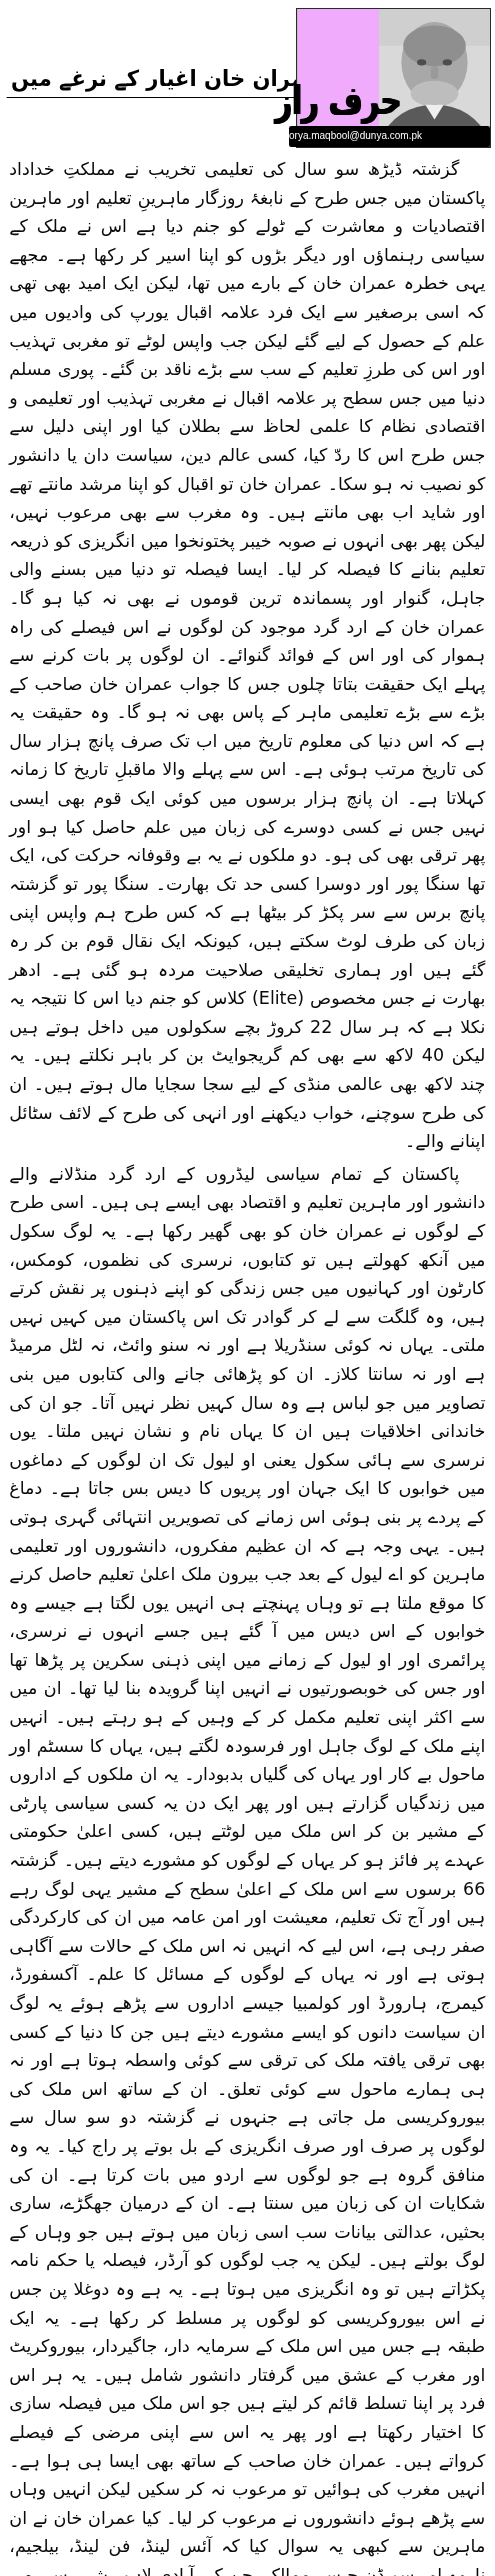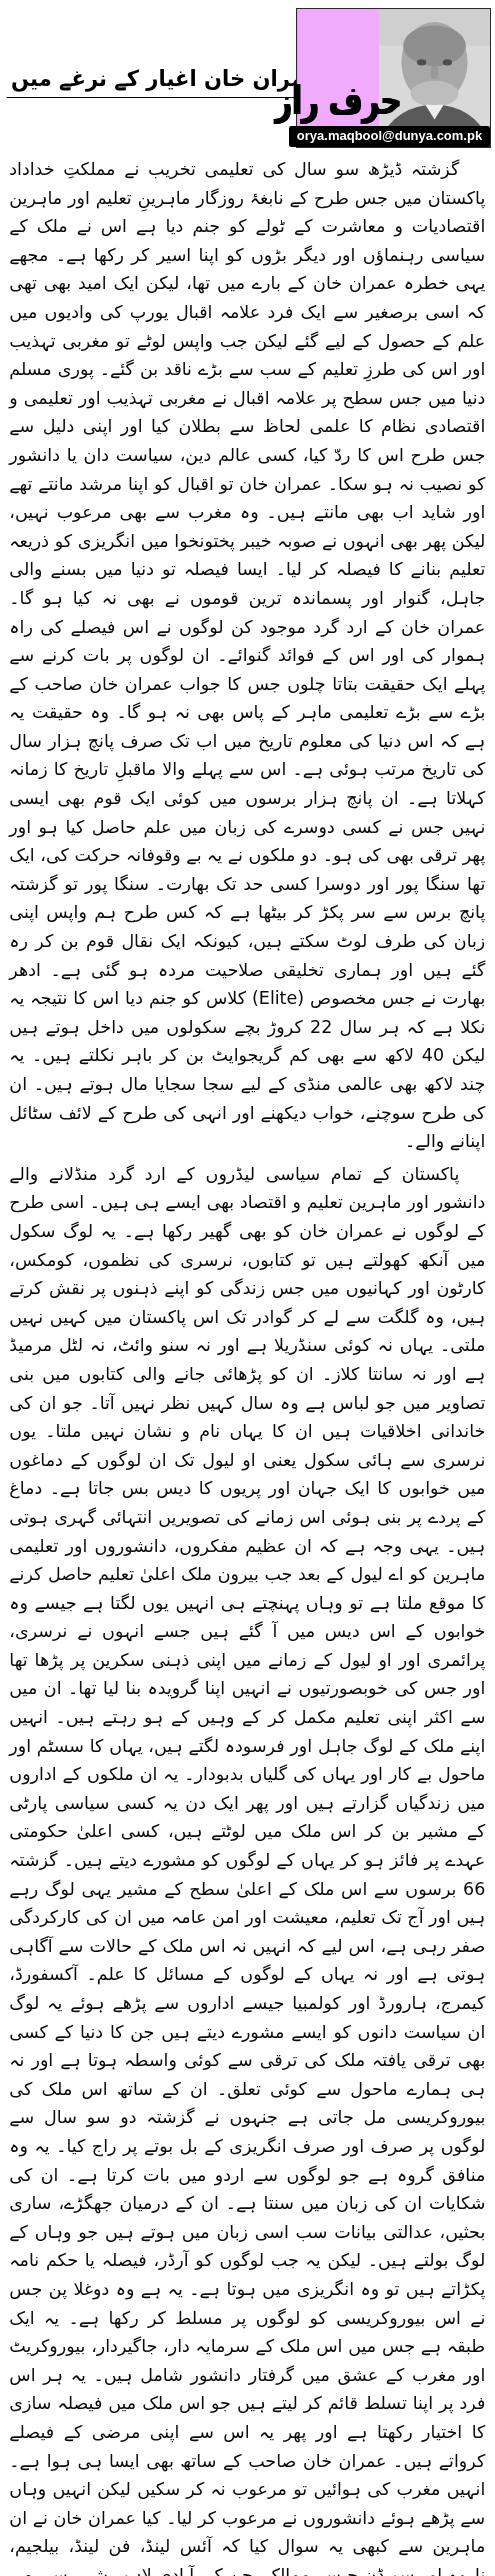--- a/index.html
+++ b/index.html
@@ -35,22 +35,22 @@
     direction:rtl;font-size:10px;font-weight:700;
     border-top:0.8px solid #999;width:100%;text-align:left;
     padding:3px 0 4.6px 0;white-space:nowrap;
   }
   .photo-col{flex:1;overflow:hidden;background:#e8e8e8;}
   .photo-col svg{display:block;width:100%;height:100%;}
   .email-bar{
     position:absolute;left:289px;top:126px;width:201px;height:20.6px;
     background:#000;color:#fff;
     font-family:"Liberation Sans",sans-serif;
-    font-weight:bold;font-size:13px;line-height:20.6px;
-    text-align:center;letter-spacing:0px;
+    font-weight:normal;font-size:10px;line-height:20.6px;
+    letter-spacing:0px;
     border-radius:2.3px;
   }
   .title-area{
     position:absolute;left:0;top:66px;width:291px;text-align:center;
   }
   .page-title{
     display:inline-block;
     direction:rtl;
     font-size:22px;font-weight:900;
     margin:0;padding:0 4.6px 6.1px 4.6px;

